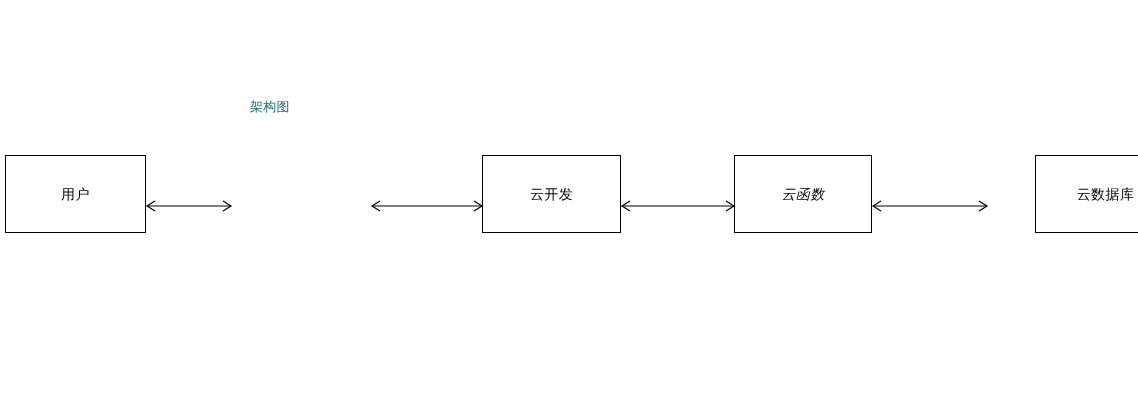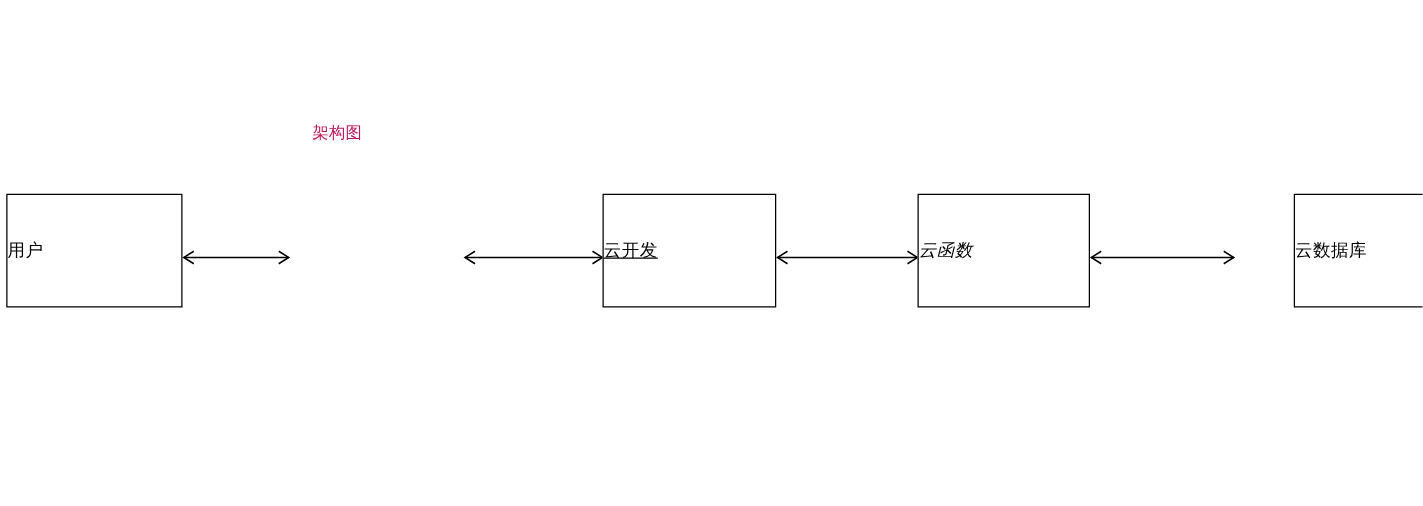--- a/index.html
+++ b/index.html
@@ -20,44 +20,45 @@
     width: 1138px;
     height: 405px;
     background: #ffffff;
   }
   #diagram-title {
     position: absolute;
     left: 250px;
     top: 99px;
     font-size: 13px;
     line-height: 16px;
-    color: #be185d;
+    color: #0f766e;
     white-space: nowrap;
     letter-spacing: 0.2px;
   }
   .node-box {
     position: absolute;
     top: 155px;
-    height: 91px;
+    height: 78px;
     box-sizing: border-box;
     background: #ffffff;
     border: 1.4px solid #000000;
     display: flex;
     align-items: center;
+    justify-content: center;
   }
   .node-label {
     font-size: 14px;
     line-height: 18px;
     color: #000000;
     white-space: nowrap;
     letter-spacing: 0.4px;
   }
   #n0 { left: 5px;    width: 141px; }
   #n1 { left: 231px;  width: 140px; }
-  #n2 { left: 482px;  width: 139px; text-decoration: underline; }
+  #n2 { left: 482px;  width: 139px; }
   #n3 { left: 734px;  width: 138px; font-style: italic; }
   #n4 { left: 1035px;  width: 141px; }
 
   .connector {
     position: absolute;
     top: 196px;
     height: 20px;
     overflow: visible;
   }
   #c0 { left: 146px; width: 86px;  }

